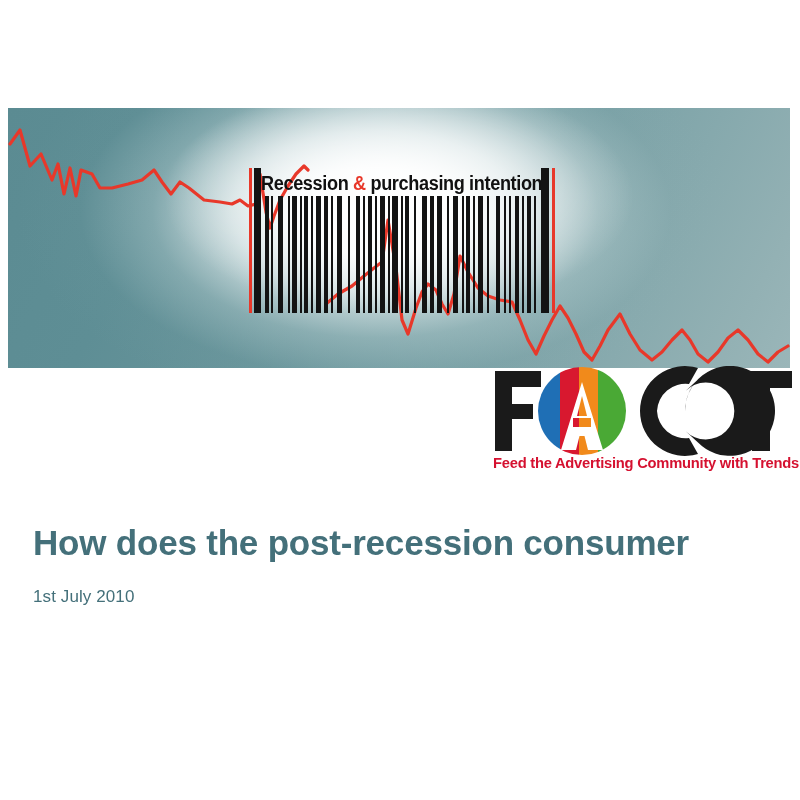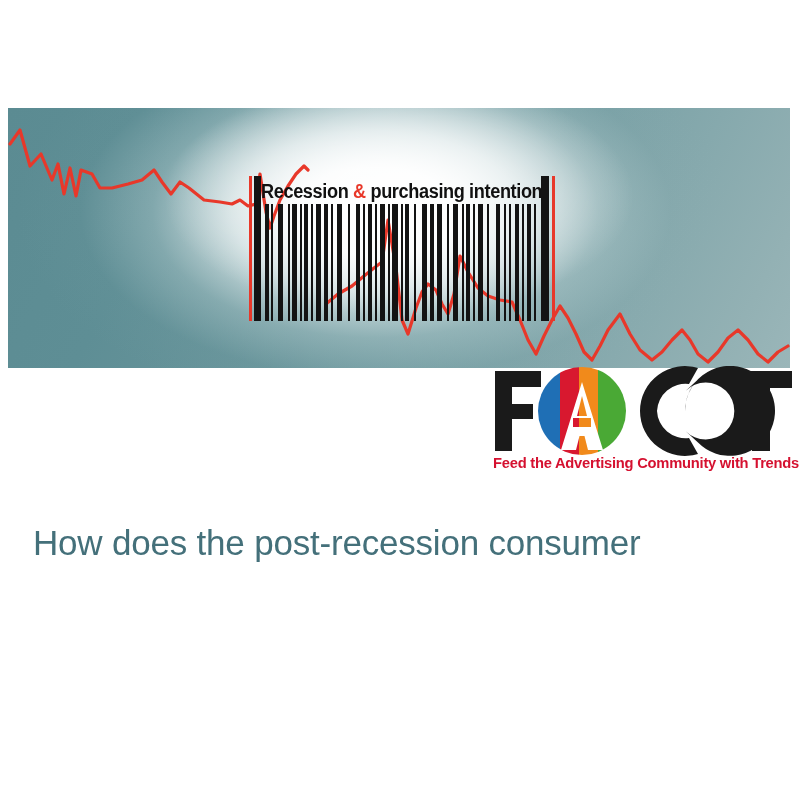--- a/index.html
+++ b/index.html
@@ -54,21 +54,21 @@
     position: absolute;
     inset: 0;
     width: 100%;
     height: 100%;
   }
 
   
   #barcode {
     position: absolute;
     left: 236px;
-    top: 68px;
+    top: 60px;
     width: 322px;
     height: 145px;
   }
   #barcode-caption {
     position: absolute;
     left: 17px;
     top: 0px;
     width: 300px;
     height: 30px;
     line-height: 30px;
@@ -127,21 +127,21 @@
     position: absolute;
     left: 33px;
     top: 520px;
     width: 730px;
   }
   #slide-title {
     font-family: "Liberation Sans", sans-serif;
     font-size: 35px;
     line-height: 45px;
     color: #44707a;
-    font-weight: normal;
+    font-weight: bold;
     margin: 0;
     letter-spacing: -0.2px;
   }
   #slide-date {
     margin-top: 22px;
     font-family: "Liberation Sans", sans-serif;
     font-size: 17px;
     color: #44707a;
     letter-spacing: 0.1px;
   }
@@ -276,13 +276,14 @@
     </g>
   </svg>
 
   <div id="logo-tagline">Feed the Advertising Community with Trends</div>
 </div>
 
 <div id="title-block">
   <h1 id="slide-title">
     <span>How does the post-recession consumer</span><br>
   </h1>
+  <div id="slide-date">1st July 2010</div>
 </div>
 
 </body></html>

